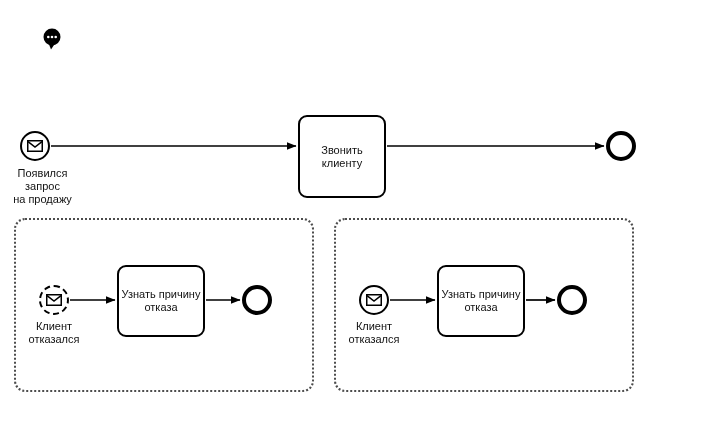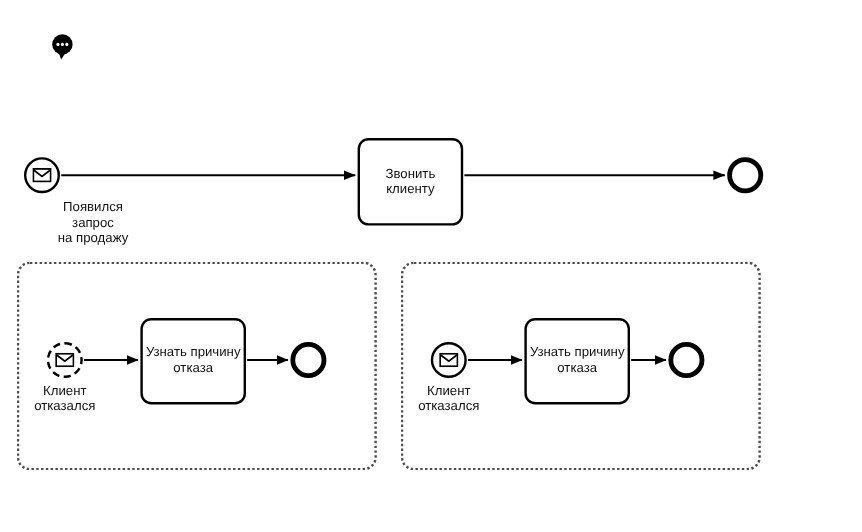--- a/index.html
+++ b/index.html
@@ -29,22 +29,22 @@
     border:2px dotted #4c4c4c;border-radius:11px;background:transparent;
   }
   
   .ext-label{
     position:absolute;text-align:center;font-size:11px;line-height:13px;
     white-space:pre-line;
   }
   
   #comment-icon{position:absolute;left:42px;top:27px;width:20px;height:23px;}
   #main-start{left:20px;top:131px;}
-  #main-start-label{left:0px;top:167px;width:85px;margin-left:35px;}
-  #main-task{left:298px;top:115px;width:88px;height:73px;}
+  #main-start-label{left:0px;top:167px;width:85px;}
+  #main-task{left:298px;top:115px;width:88px;height:83px;}
   #main-end{left:606px;top:131px;}
   #sub-left{left:14px;}
   #sub-right{left:334px;}
   #sub-left-start{left:39px;top:285px;}
   #sub-left-label{left:14px;top:320px;width:80px;}
   #sub-left-task{left:117px;top:265px;width:88px;height:72px;}
   #sub-left-end{left:242px;top:285px;}
   #sub-right-start{left:359px;top:285px;}
   #sub-right-label{left:334px;top:320px;width:80px;}
   #sub-right-task{left:437px;top:265px;width:88px;height:72px;}

